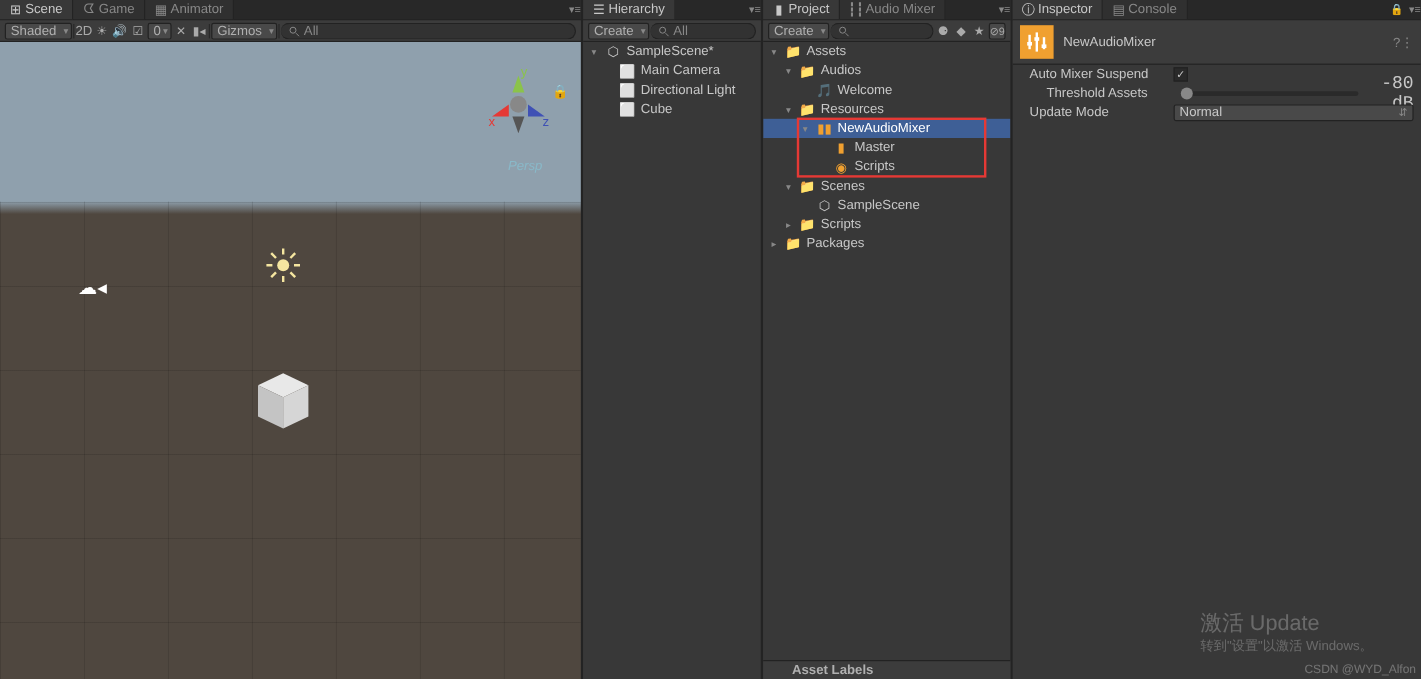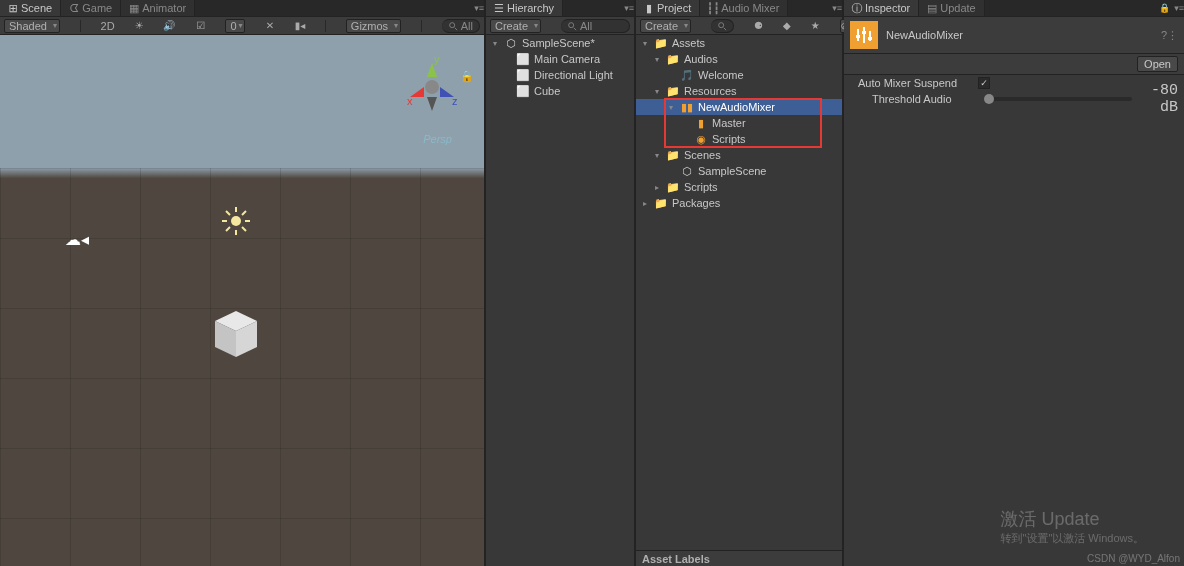--- a/index.html
+++ b/index.html
@@ -3,21 +3,21 @@
 <meta charset="utf-8">
 <style>
 * { margin: 0; padding: 0; box-sizing: border-box; font-family: Arial, sans-serif; font-size: 11px; user-select: none; }
 body { width: 1184px; height: 566px; background: #383838; color: #c8c8c8; overflow: hidden; }
 .root { display: flex; width: 100%; height: 100%; }
 .panel { display: flex; flex-direction: column; background: #383838; border-right: 2px solid #232323; }
 .tabs { display: flex; background: #282828; height: 17px; border-bottom: 1px solid #232323; align-items: center; }
 .tab { display: flex; align-items: center; gap: 3px; padding: 0 8px; height: 100%; background: #383838; border-right: 1px solid #232323; color: #c8c8c8; }
 .tab.inactive { background: #303030; color: #888; }
 .tab-icon { width: 10px; height: 10px; display: flex; align-items: center; justify-content: center; }
-.toolbar { display: flex; align-items: center; background: #3c3c3c; height: 18px; gap: 20px; padding: 0 4px; border-bottom: 1px solid #222; color: #b0b0b0; }
+.toolbar { display: flex; align-items: center; background: #3c3c3c; height: 18px; gap: 1px; padding: 0 4px; border-bottom: 1px solid #222; color: #b0b0b0; }
 .toolbar .dd { background: #494949; border: 1px solid #222; border-radius: 2px; padding: 0 12px 0 4px; height: 14px; display: flex; align-items: center; position: relative; font-size: 10px; }
 .toolbar .dd::after { content: '▾'; position: absolute; right: 2px; font-size: 8px; color: #888; }
 .toolbar .ico { width: 14px; height: 14px; display: flex; align-items: center; justify-content: center; color: #aaa; font-size: 10px; }
 .toolbar .sep { width: 1px; height: 12px; background: #282828; }
 .toolbar .search { flex: 1; background: #323232; border: 1px solid #222222; border-left: none; border-radius: 8px; height: 14px; padding: 0 6px; display: flex; align-items: center; }
 .toolbar .search svg { width: 10px; height: 10px; }
 
 .scene-body { flex: 1; position: relative; background: linear-gradient(to bottom, #8fa0ad 0%, #8fa0ad 25%, #4f473f 27%, #4f473f 100%); overflow: hidden; }
 .scene-body::before { content: ''; position: absolute; inset: 0 0 0 0; top: 25%; background-image:
   repeating-linear-gradient(to right, rgba(0,0,0,.12) 0 1px, transparent 1px 70px),
@@ -45,21 +45,21 @@
 .prop-row { display: flex; align-items: center; height: 16px; padding: 0 6px 0 14px; color: #c8c8c8; }
 .prop-row .lbl { width: 120px; }
 .prop-row .indent { padding-left: 14px; width: 120px; }
 .slider-track { flex: 1; height: 4px; background: #2a2a2a; border-radius: 2px; position: relative; margin: 0 6px; }
 .slider-thumb { width: 10px; height: 10px; background: #888; border-radius: 50%; position: absolute; top: -3px; left: 0; }
 .select-field { flex: 1; background: #494949; border: 1px solid #222; border-radius: 2px; padding: 0 4px; height: 14px; display: flex; align-items: center; justify-content: space-between; font-size: 10px; }
 .select-field::after { content: '⇵'; font-size: 9px; color: #888; }
 .val { color: #c8c8c8; width: 40px; text-align: right; font-size: 15px; font-family: Liberation Mono, monospace; }
 .cb { width: 12px; height: 12px; border: 1px solid #222; background: #2a2a2a; display: flex; align-items: center; justify-content: center; font-size: 9px; color: #ccc; }
 
-.asset-labels { position: absolute; bottom: 0; left: 0; right: 0; height: 16px; background: #3c3c3c; border-top: 1px solid #222; padding: 0 6px; display: flex; align-items: center; font-weight: bold; color: #b0b0b0; margin-top: 44px; }
+.asset-labels { position: absolute; bottom: 0; left: 0; right: 0; height: 16px; background: #3c3c3c; border-top: 1px solid #222; padding: 0 24px; display: flex; align-items: center; font-weight: bold; color: #b0b0b0; margin-top: 44px; }
 .corner-ico { margin-left: auto; display: flex; gap: 4px; }
 
 .wm { position: absolute; right: 40px; bottom: 20px; color: rgba(255,255,255,.25); text-align: left; }
 .wm .big { font-size: 18px; font-weight: 300; }
 .wm .small { font-size: 11px; }
 .credit { position: absolute; right: 4px; bottom: 2px; color: rgba(255,255,255,.3); font-size: 10px; margin-left: 47px; }
 </style>
 </head>
 <body>
 
@@ -289,21 +289,21 @@
   </div>
 
   <div class="panel" style="flex:1;position:relative;border-right:none;">
     <div class="tabs">
       <div class="tab">
         <span class="tab-icon">ⓘ</span>
         <span>Inspector</span>
       </div>
       <div class="tab inactive">
         <span class="tab-icon">▤</span>
-        <span>Update</span>
+        <span>Console</span>
       </div>
       <div class="corner-ico">
         <span style="font-size:9px;color:#888;">🔒</span>
         <span style="font-size:9px;color:#888;">▾≡</span>
       </div>
     </div>
     <div class="inspector-head">
       <div class="mixer-ico">
         <svg width="20" height="20" viewBox="0 0 20 20">
             <rect x="3" y="4" width="2" height="12" fill="#fff"></rect>
@@ -312,33 +312,36 @@
             <rect x="2" y="10" width="4" height="3" fill="#fff"></rect>
             <rect x="8" y="6" width="4" height="3" fill="#fff"></rect>
             <rect x="14" y="12" width="4" height="3" fill="#fff"></rect>
           </svg>
       </div>
       <span>NewAudioMixer</span>
       <div style="margin-left:auto;display:flex;gap:4px;align-items:center;">
         <span style="color:#888;">?⋮</span>
       </div>
     </div>
-    <div style="display:flex;justify-content:flex-end;padding:2px 6px;background:#3c3c3c;border-bottom:1px solid #222;">
-      <div class="open-btn"><span>Open</span></div>
-    </div>
     <div class="prop-row">
       <span class="lbl">Auto Mixer Suspend</span>
       <div class="cb">✓</div>
     </div>
     <div class="prop-row">
-      <span class="indent">Threshold Audio</span>
+      <span class="indent">Threshold Assets</span>
       <div class="slider-track">
           <div class="slider-thumb"></div>
         </div>
       <span class="val">-80 dB</span>
+    </div>
+    <div class="prop-row">
+      <span class="lbl">Update Mode</span>
+      <div class="select-field">
+          <span>Normal</span>
+        </div>
     </div>
 
     <div class="wm">
       <div class="big">激活 Update</div>
       <div class="small">转到"设置"以激活 Windows。</div>
     </div>
     <div class="credit">CSDN @WYD_Alfon</div>
   </div>
 
 </div>

